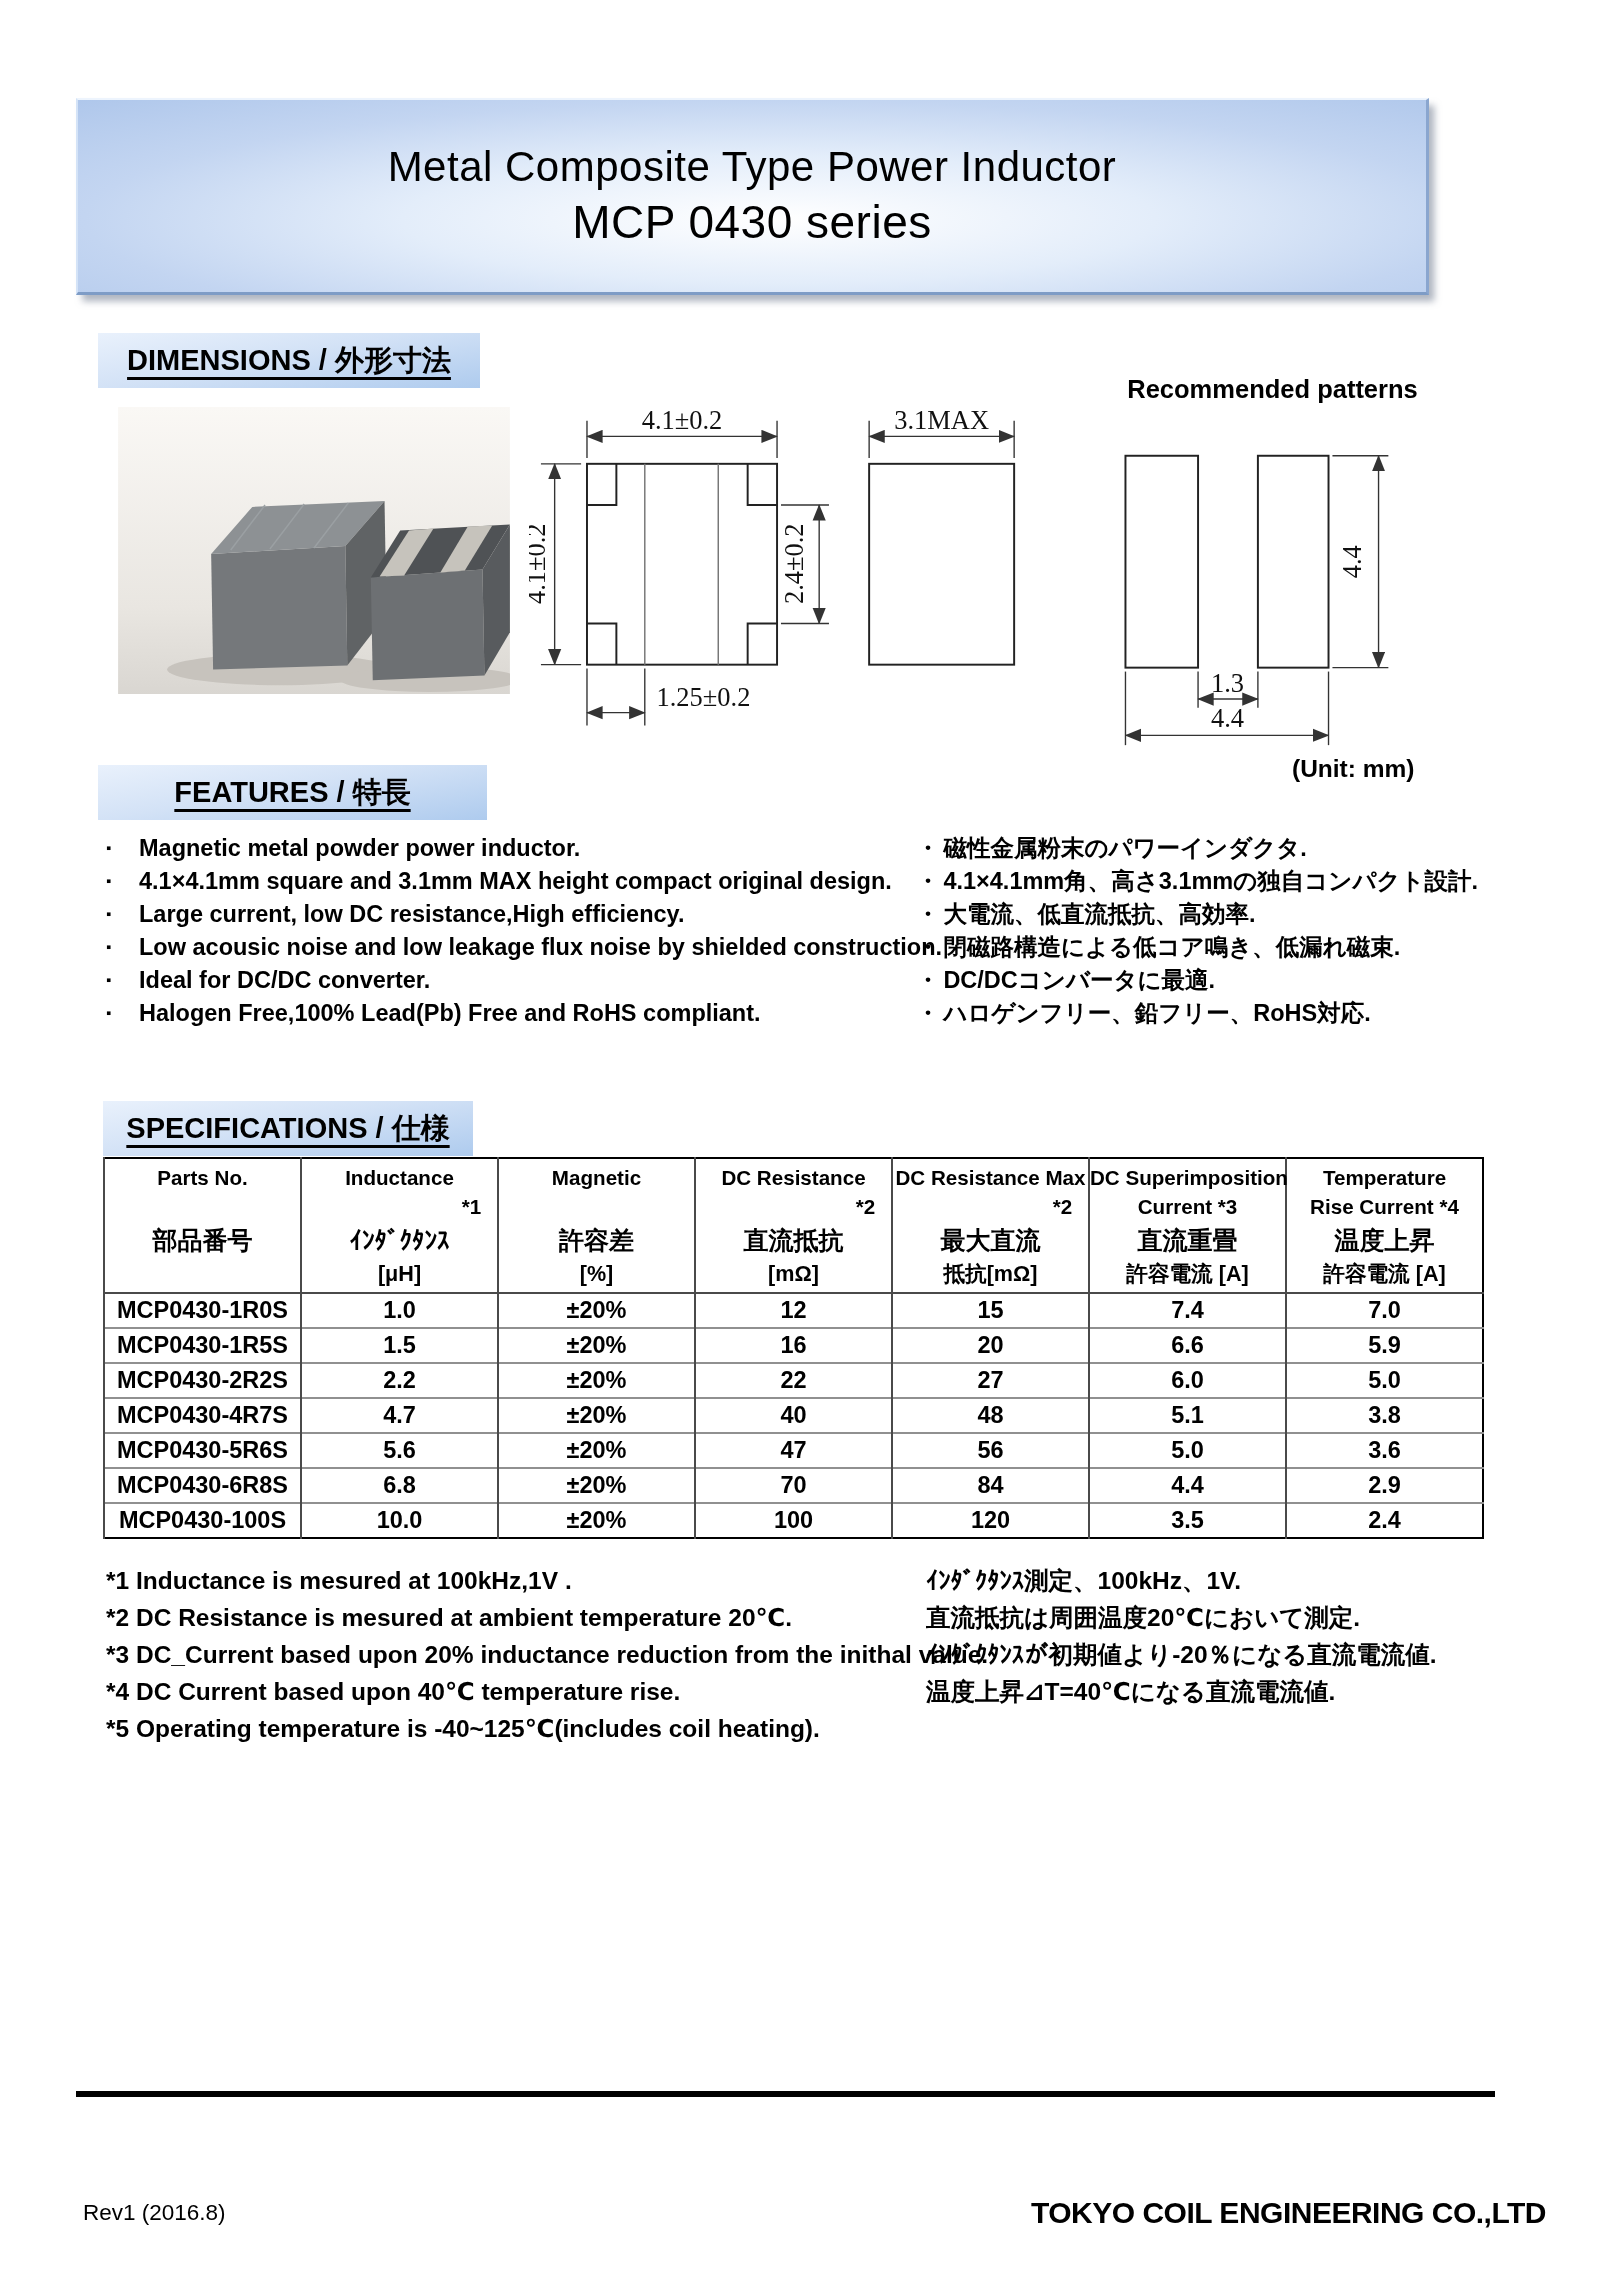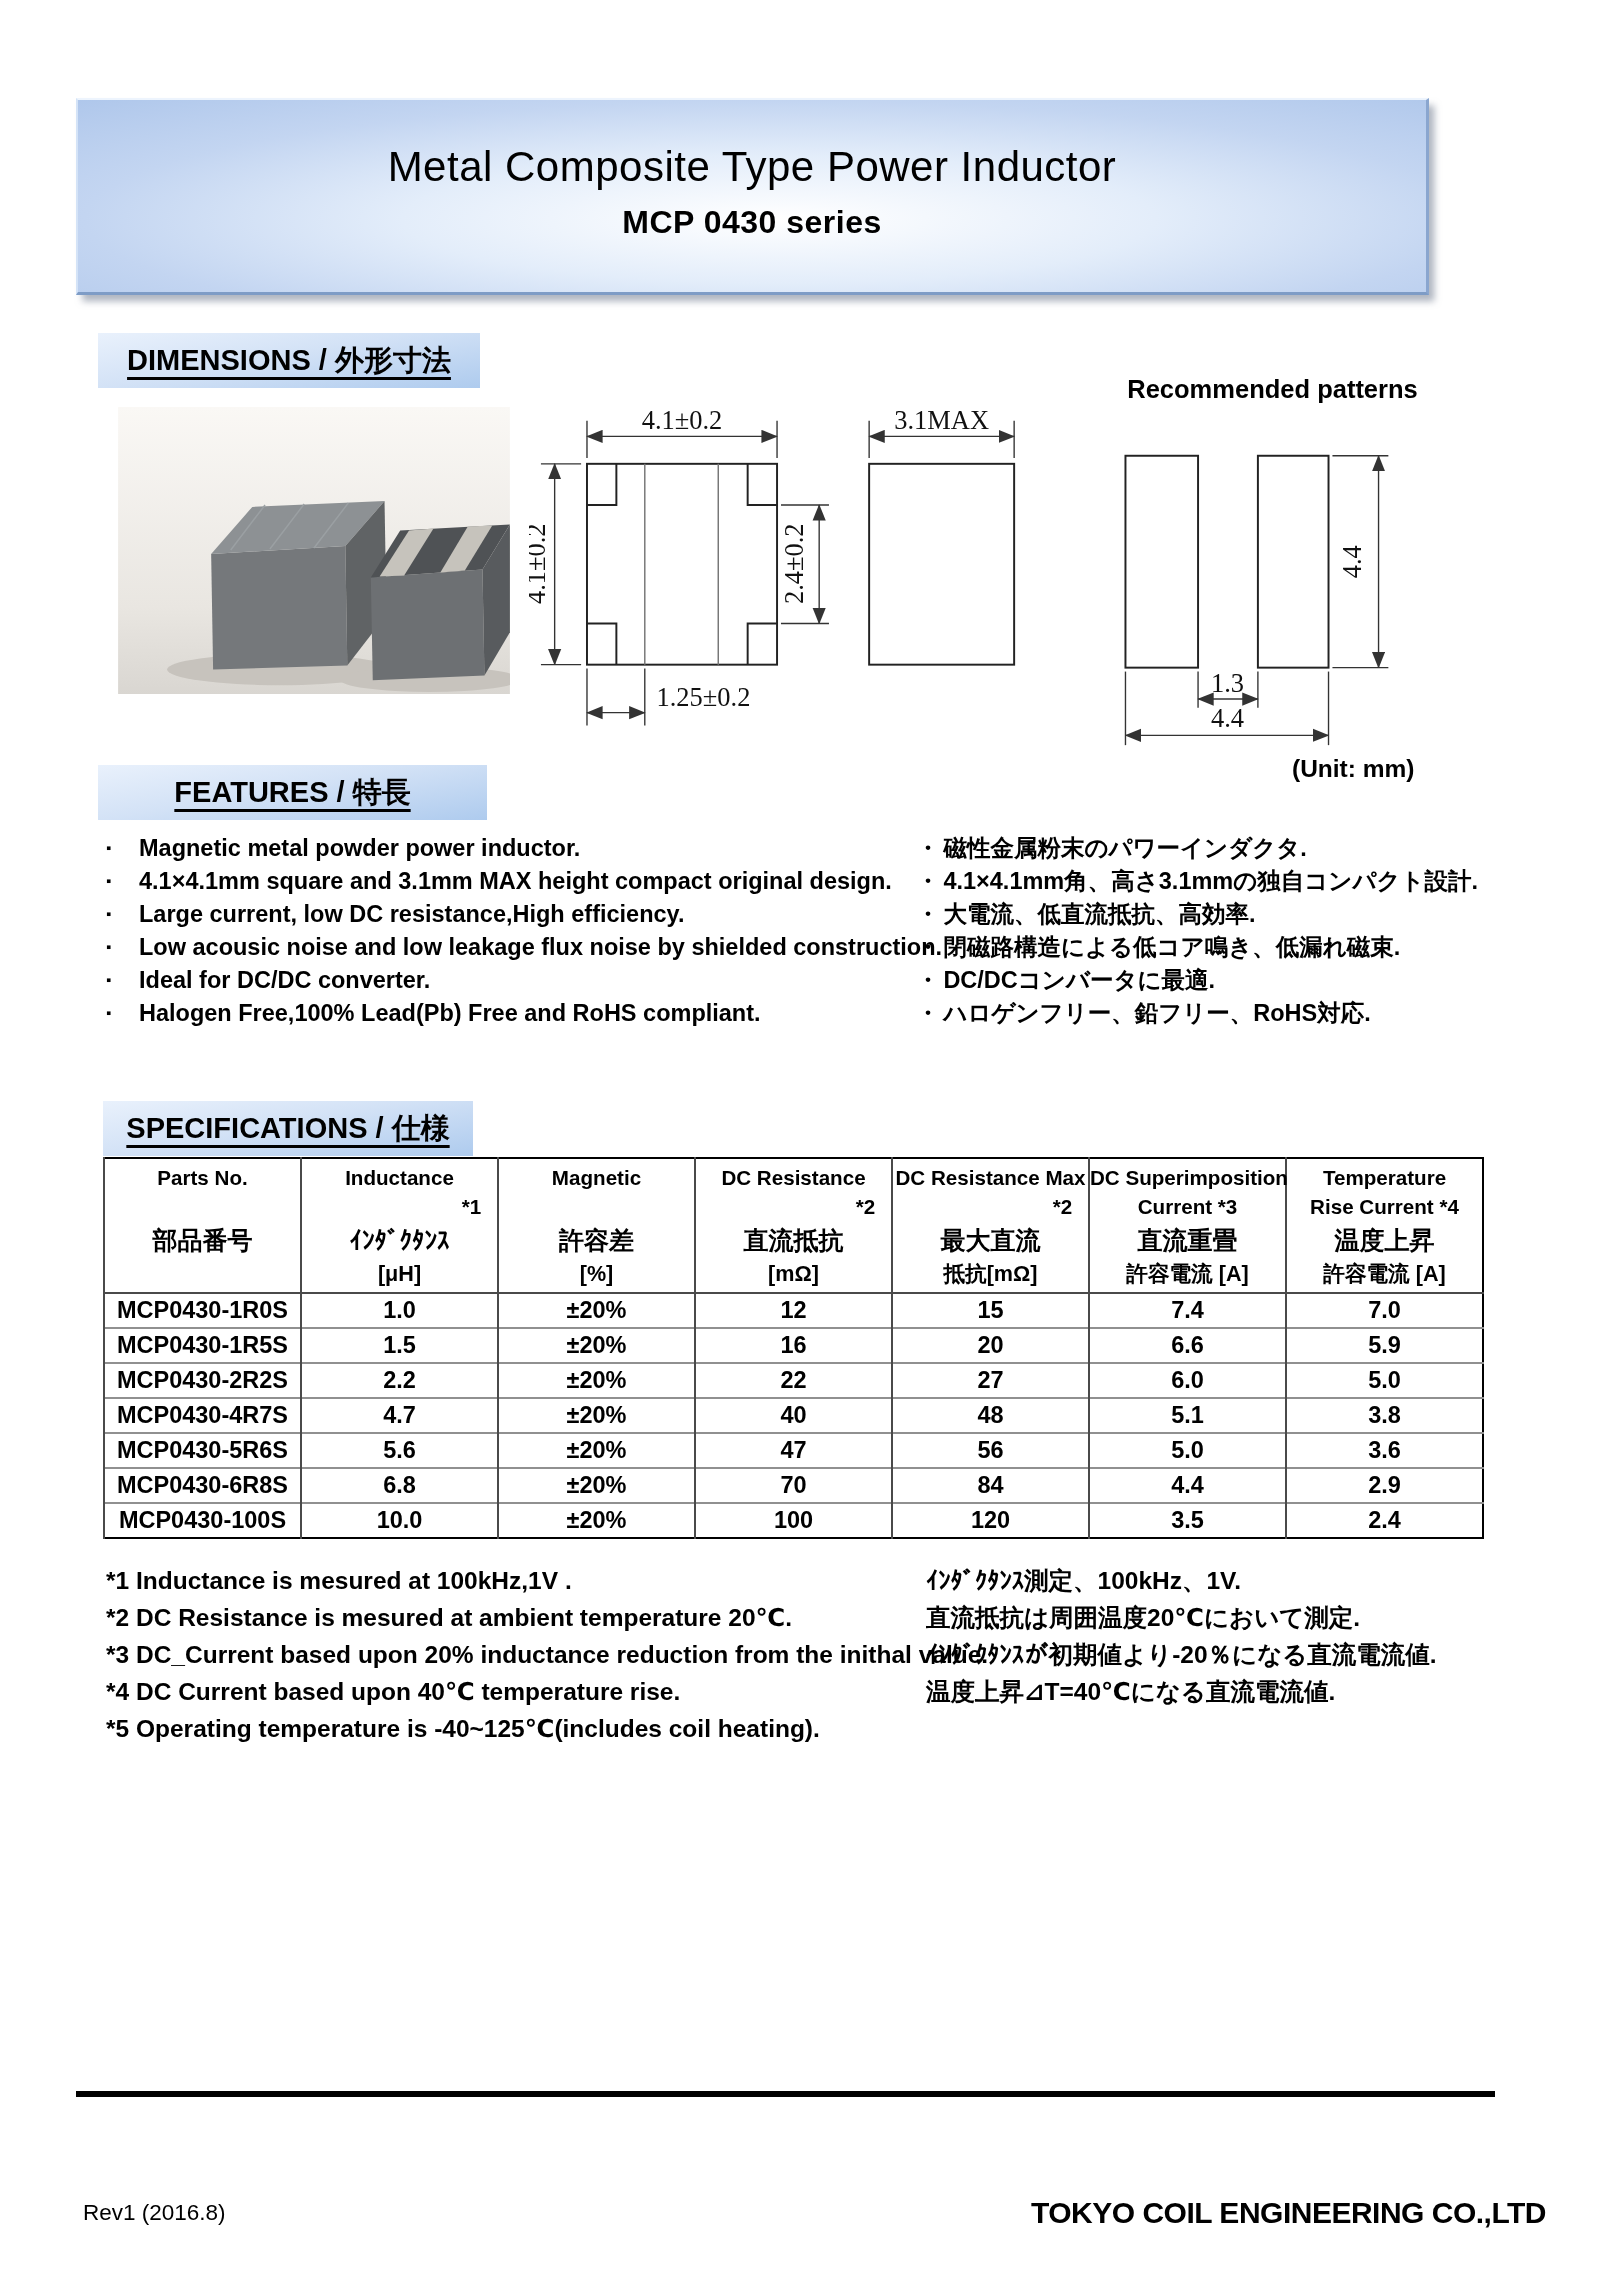--- a/index.html
+++ b/index.html
@@ -8,21 +8,21 @@
   .abs{position:absolute;}
 
   
   .banner{left:76px;top:98px;width:1348px;height:192px;
     background:radial-gradient(ellipse at 52% 62%, #ffffff 0%, #e3edfa 38%, #c3d5f1 70%, #afc7eb 100%);
     border-top:2.9px solid #edf4fd;border-left:2.9px solid #d4e3f7;
     border-right:3.9px solid #8aa6cf;border-bottom:3.9px solid #7e9cc6;
     box-shadow:5.9px 6.9px 6.9px rgba(110,120,140,0.55);
     display:flex;flex-direction:column;align-items:center;justify-content:center;}
   .title1{font-size:42px;letter-spacing:0.5px;line-height:53px;}
-  .title2{font-size:32px;letter-spacing:0.5px;line-height:59px;font-weight:bold;}
+  .title2{font-size:46px;letter-spacing:0.5px;line-height:59px;}
 
   
   .lbl{height:55px;display:flex;align-items:center;justify-content:center;
     background:linear-gradient(170deg,#e9f1fc 0%,#d3e2f6 45%,#aecbee 100%);
     font-size:29px;font-weight:bold;
     text-decoration:underline;text-decoration-thickness:2.9px;text-underline-offset:6.9px;}
   #lbl-dim{left:98px;top:333px;width:382px;}
   #lbl-feat{left:98px;top:765px;width:389px;}
   #lbl-spec{left:103px;top:1085px;width:370px;margin-top:16px;}
 

